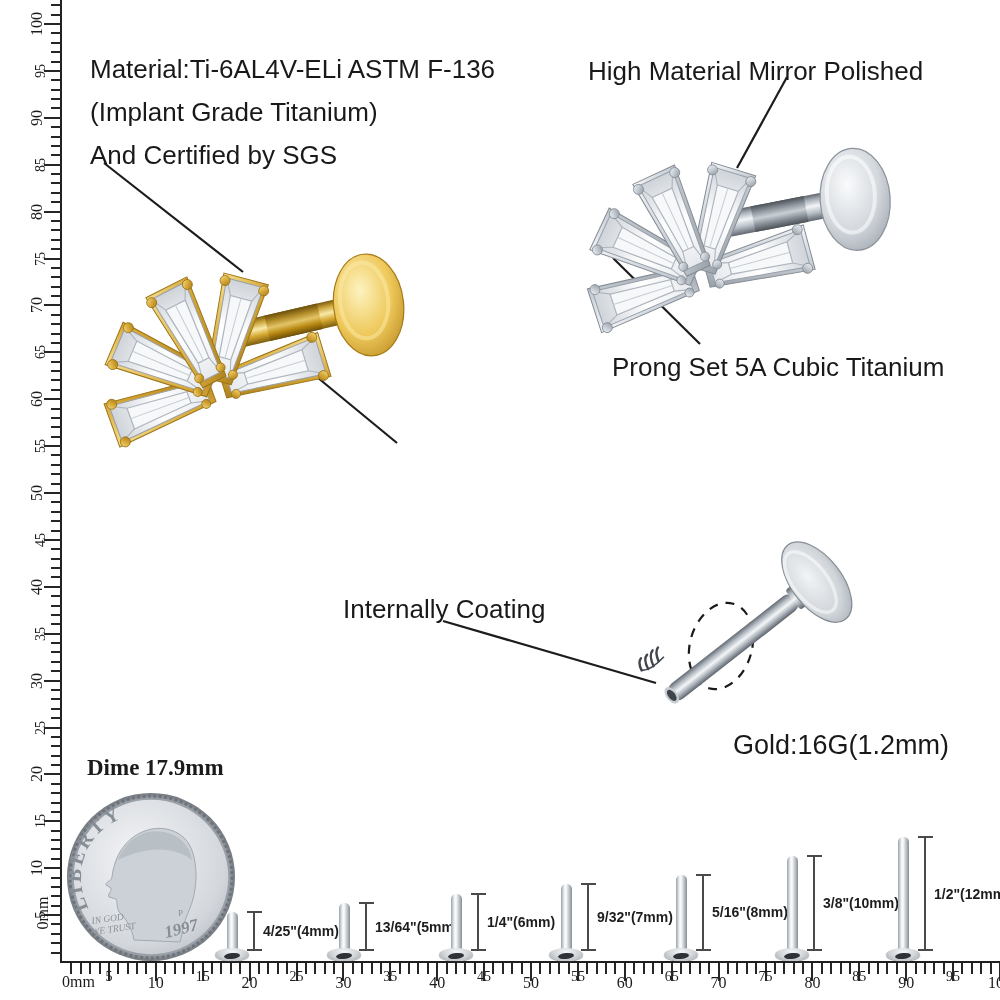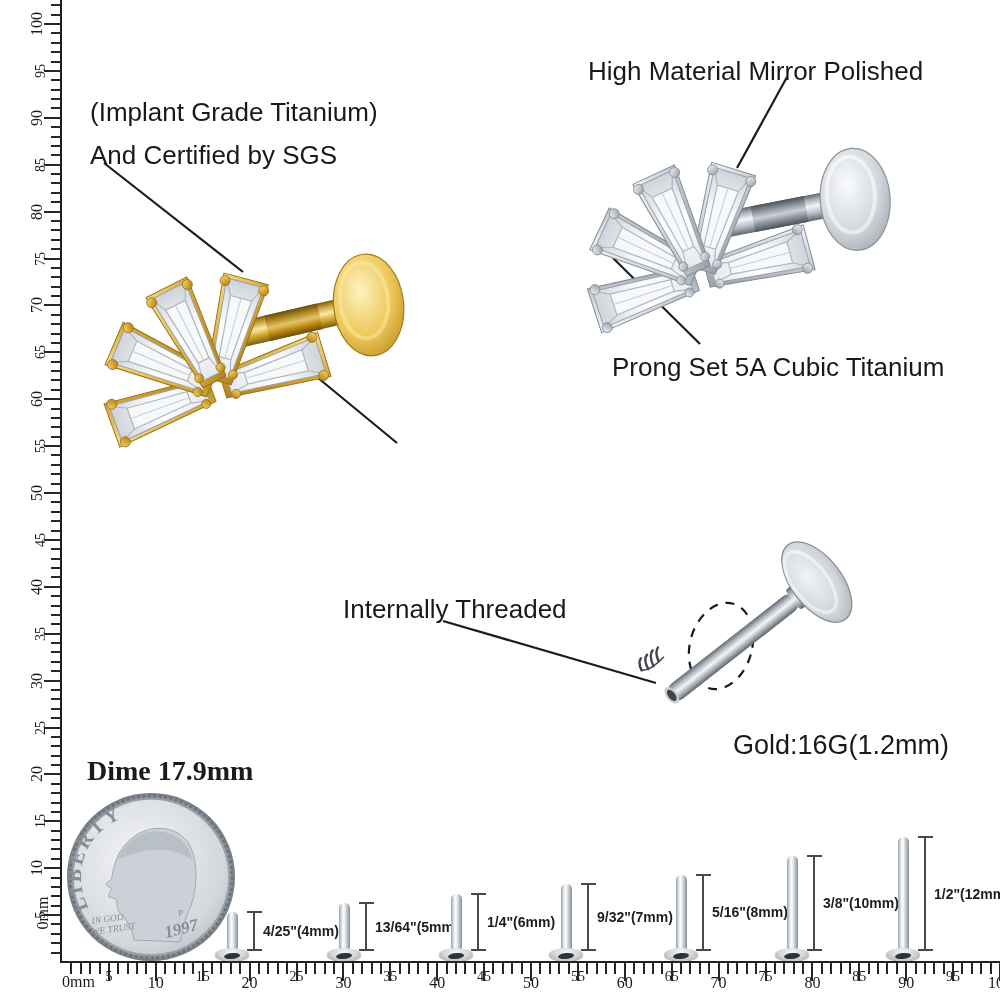--- a/index.html
+++ b/index.html
@@ -204,27 +204,28 @@
     <path d="M56,72 C64,50 84,40 102,44 C118,47 128,58 130,72 C112,58 84,58 56,72 Z" fill="#b6bcc3" opacity=".9"></path>
     <text font-family="Liberation Serif,serif" font-size="20" font-weight="bold" fill="#878d95" letter-spacing="3">
       <textPath href="#dimeArc" startOffset="2">LIBERTY</textPath>
     </text>
     <text x="30" y="136" font-family="Liberation Serif,serif" font-style="italic" font-size="9.5" fill="#8b9199" transform="rotate(-8 30 136)">IN GOD</text>
     <text x="30" y="147" font-family="Liberation Serif,serif" font-style="italic" font-size="9.5" fill="#8b9199" transform="rotate(-8 30 147)">WE TRUST</text>
     <text x="104" y="150" font-family="Liberation Serif,serif" font-style="italic" font-weight="bold" font-size="17" fill="#868d95" transform="rotate(-14 104 150)">1997</text>
     <text x="116" y="128" font-family="Liberation Serif,serif" font-size="9" fill="#8b9199">P</text>
   </svg>
 
+  <div class="callout" style="left:90px;top:48px;">Material:Ti-6AL4V-ELi ASTM F-136</div>
   <div class="callout" style="left:90px;top:134px;">And Certified by SGS</div>
   <div class="callout" style="left:90px;top:91px;">(Implant Grade Titanium)</div>
   <div class="callout" style="left:588px;top:50px;">High Material Mirror Polished</div>
   <div class="callout" style="left:612px;top:346px;">Prong Set 5A Cubic Titanium</div>
-  <div class="callout" style="left:343px;top:588px;">Internally Threaded</div>
+  <div class="callout" style="left:343px;top:588px;">Internally Coating</div>
   <div class="callout" style="left:733px;top:724px;font-size:27px;">Gold:16G(1.2mm)</div>
-  <div class="abs serifb" style="left:87px;top:755px;font-size:28px;font-family:Liberation Serif, serif;">Dime 17.9mm</div>
+  <div class="abs serifb" style="left:87px;top:755px;font-size:23px;font-family:Liberation Serif, serif;">Dime 17.9mm</div>
 
 <div class="rbase" style="left: 60px; top: 961px; width: 940px; height: 2.4px;"></div>
     <div class="rbase" style="left: 60px; top: 0px; width: 2.4px; height: 963px;"></div>
     <div class="tick" style="left: 70.38px; top: 963px; width: 2px; height: 11px;"></div>
     <div class="tick" style="left: 79.76px; top: 963px; width: 2px; height: 11px;"></div>
     <div class="tick" style="left: 89.14px; top: 963px; width: 2px; height: 11px;"></div>
     <div class="tick" style="left: 98.52px; top: 963px; width: 2px; height: 11px;"></div>
     <div class="tick" style="left: 107.9px; top: 963px; width: 2px; height: 18px;"></div>
     <div class="tick" style="left: 117.28px; top: 963px; width: 2px; height: 11px;"></div>
     <div class="tick" style="left: 126.66px; top: 963px; width: 2px; height: 11px;"></div>

